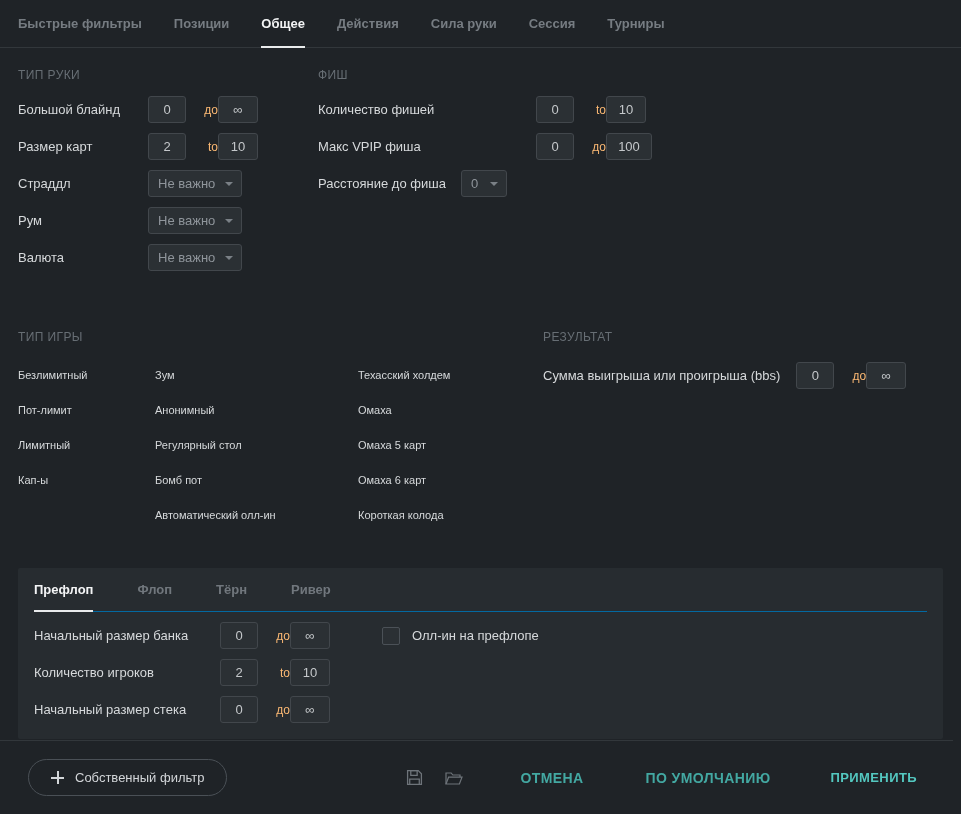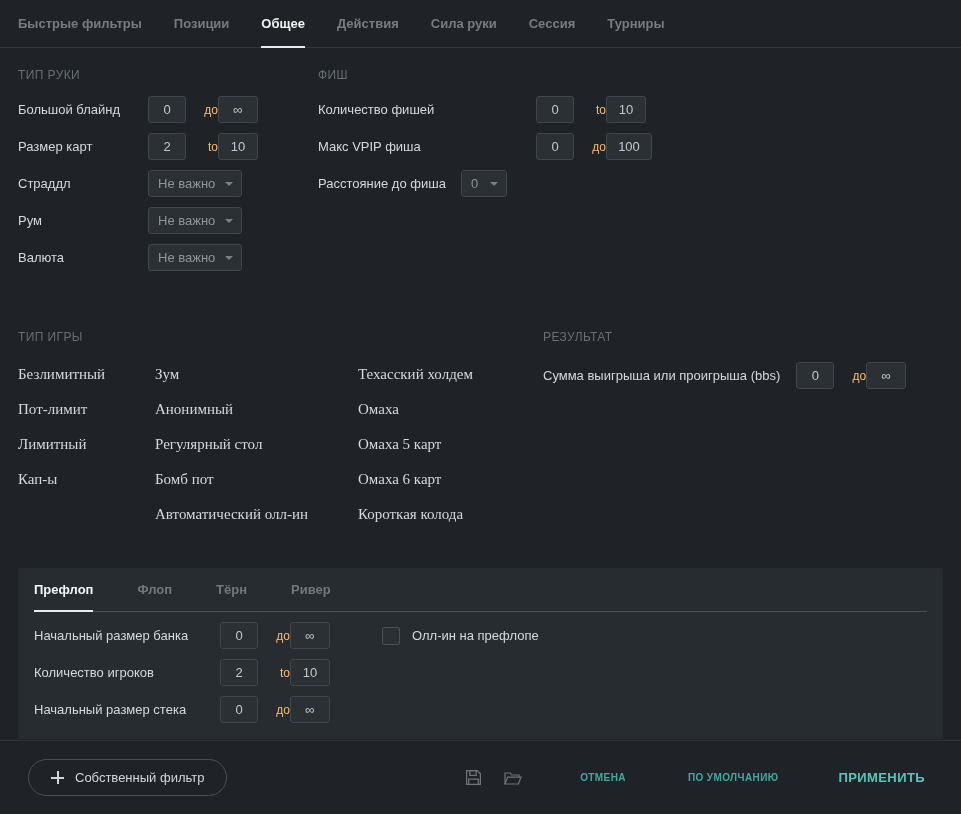--- a/index.html
+++ b/index.html
@@ -43,49 +43,49 @@
   .col-hand .lbl { width:130px; flex:0 0 130px; }
   .col-fish .row-std .lbl { width:218px; flex:0 0 218px; }
   .col-fish .row-sel .lbl { margin-right:15px; }
 
   
   .mid-row { display:flex; }
   .gcol { display:flex; flex-direction:column; }
   .gcol1 { width:137px; }
   .gcol2 { width:203px; }
   .gcol3 { width:185px; }
-  .gitem { height:35px; display:flex; align-items:center; font-size:15px; color:#d6d9db; cursor:pointer; white-space:nowrap;font-family:Liberation Serif, serif; }
+  .gitem { height:35px; display:flex; align-items:center; font-size:11px; color:#d6d9db; cursor:pointer; white-space:nowrap; }
   .col-result { flex:1; }
   .col-result .lbl { margin-right:16px; }
 
   
   .street-panel { margin:36px 18px 0; background:#272c30; border-radius:2px; padding:0 16px 11px; }
   .street-tabs { display:flex; align-items:stretch; gap:44px; height:44px; border-bottom:1px solid #0369a1; }
   .street-tab { display:flex; align-items:center; color:#71777d; font-weight:700; font-size:13px; cursor:pointer;
                 border-bottom:2px solid transparent; margin-bottom:-1px; }
   .street-tab.active { color:#f3f4f5; border-bottom-color:#e9ebec; }
   .street-panel .lbl { width:186px; flex:0 0 186px; }
   .check-group { display:flex; align-items:center; margin-left:52px; cursor:pointer; }
   .checkbox { width:18px; height:18px; background:#2b3034; border:1px solid #4b5157; border-radius:2px; flex:0 0 18px; }
   .check-label { margin-left:12px; color:#d6d9db; font-size:13px; }
 
   
-  .footer { position:absolute; left:0; right:0; bottom:0; height:74px; border-top:1px solid #32373b; background:#1f2327; }
+  .footer { position:absolute; left:0; right:8px; bottom:0; height:74px; border-top:1px solid #32373b; background:#1f2327; }
   .footer-inner { display:flex; align-items:center; height:100%; padding:0 36px 0 28px; }
   .custom-btn { height:37px; border:1px solid #4a5056; border-radius:19px; background:transparent;
                 display:flex; align-items:center; padding:0 22px; color:#d3d6d9; font-size:13px; cursor:pointer; }
   .plus-icon { position:relative; width:13px; height:13px; margin-right:11px; }
   .plus-icon::before, .plus-icon::after { content:""; position:absolute; background:#d3d6d9; }
   .plus-icon::before { left:6px; top:0; width:1.6px; height:13px; }
   .plus-icon::after { left:0; top:6px; width:13px; height:1.6px; }
   .icon-btn { background:none; border:none; cursor:pointer; display:flex; align-items:center; padding:4px; }
   .icon-save { margin-left:auto; }
   .icon-folder { margin-left:14px; }
   .txt-btn { background:none; border:none; cursor:pointer; font-family:inherit; font-weight:700;
-             font-size:10px; letter-spacing:.4px; color:#43a8a2; }
+             font-size:14px; letter-spacing:.4px; color:#43a8a2; }
   .btn-cancel { margin-left:54px; }
   .btn-default { margin-left:62px; }
   .btn-apply { margin-left:60px; font-size:13px; color:#54c8c0; }
 </style>
 </head>
 <body>
 
 <div class="tabs">
   <div class="tab">Быстрые фильтры</div>
   <div class="tab">Позиции</div>

